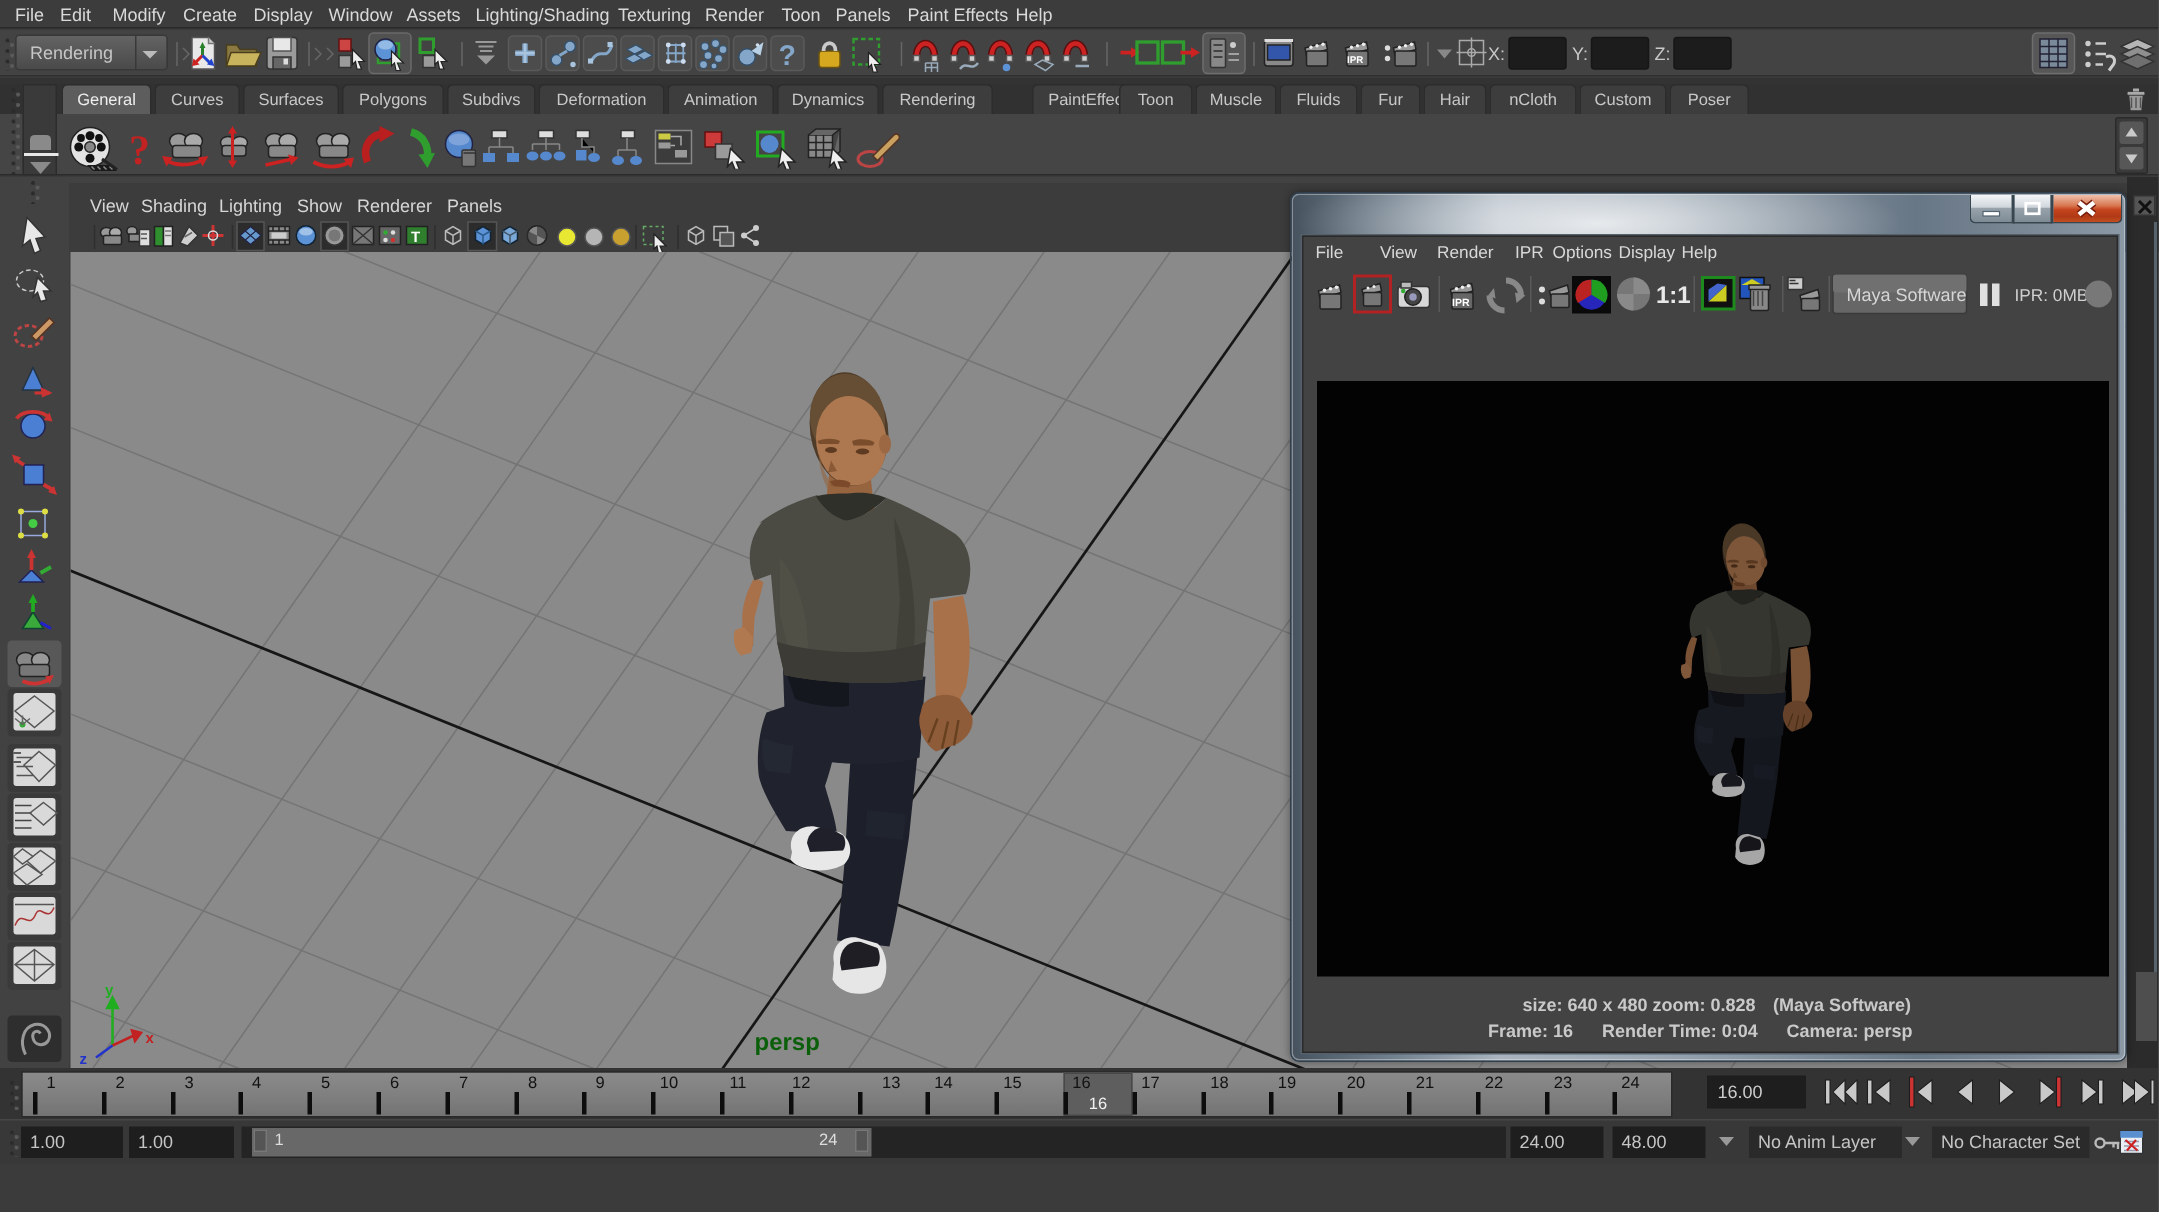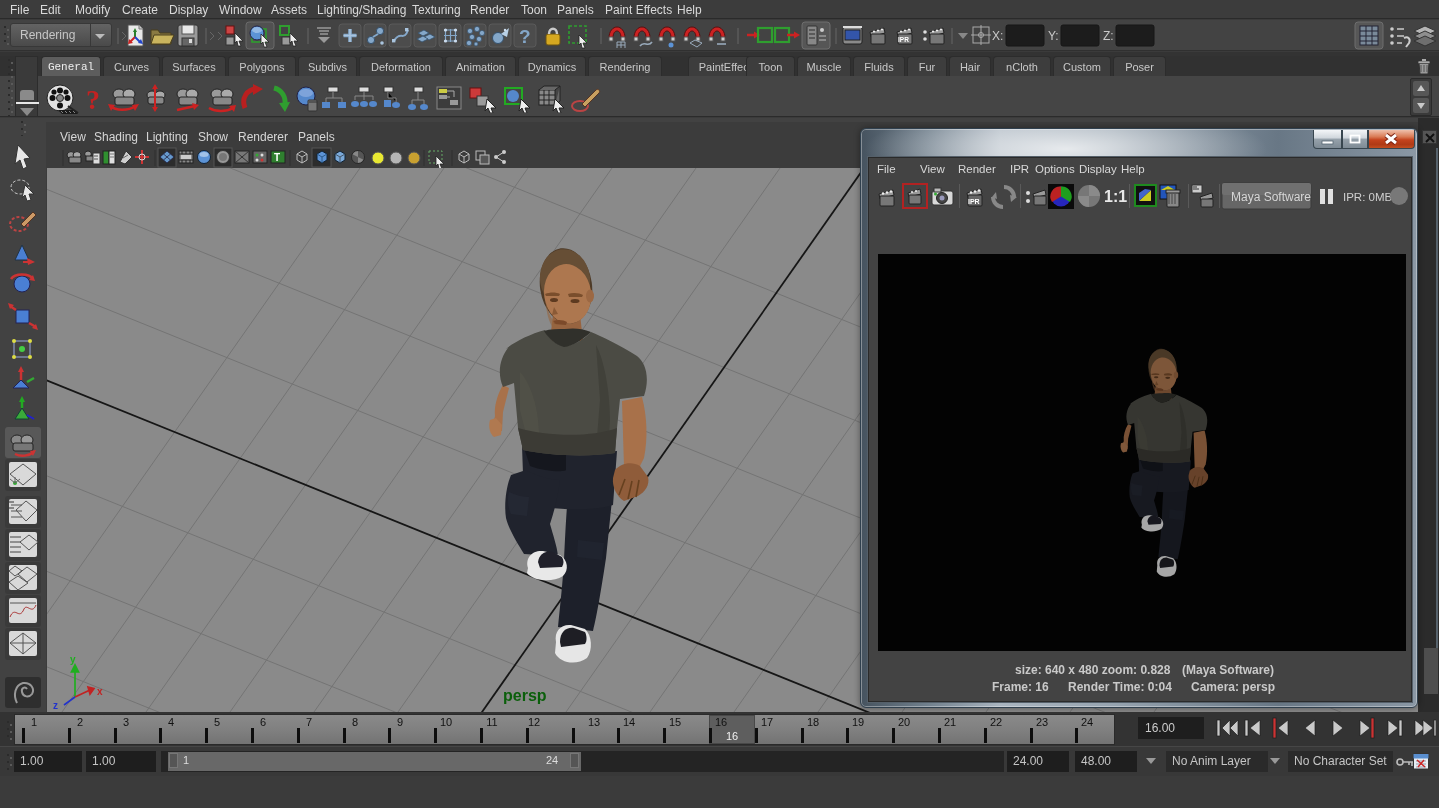--- a/index.html
+++ b/index.html
@@ -16,21 +16,21 @@
 
 #toolbar { position:absolute; left:0; top:20px; width:1439px; height:31px;
   background:#434343; border-bottom:1px solid #303030; }
 
 
 #shelfgap { position:absolute; left:0; top:52px; width:1439px; height:4px; background:#333; }
 #shelftabs { position:absolute; left:0; top:56px; width:1439px; height:20px; background:#313131; }
 .tab { position:absolute; top:0; height:20px; background:#3d3d3d; color:#c8c8c8;
   font-size:11px; text-align:center; line-height:20px; border-radius:4px 4px 0 0;
   border:1px solid #2c2c2c; border-bottom:none; }
-.tab.active { background:#5d5d5d; color:#eee;font-family:Liberation Mono, monospace; }
+.tab.active { background:#5d5d5d; color:#eee; }
 #shelficons { position:absolute; left:0; top:76px; width:1439px; height:41px;
   background:#454545; border-bottom:1px solid #2b2b2b; }
 
 
 #mainarea { position:absolute; left:0; top:118px; width:1439px; height:594px; background:#424242; }
 #toolbox { position:absolute; left:0; top:0; width:46px; height:594px; background:#424242; }
 #vpanel { position:absolute; left:46px; top:4px; width:1393px; height:590px; background:#3c3c3c; }
 #vpmenu { position:absolute; left:0; top:6px; height:18px; color:#d6d6d6; font-size:12px; width:100%; }
 #vpmenu span { position:absolute; top:2px; }
 #vpicons { position:absolute; left:0; top:24px; height:24px; width:100%; }

